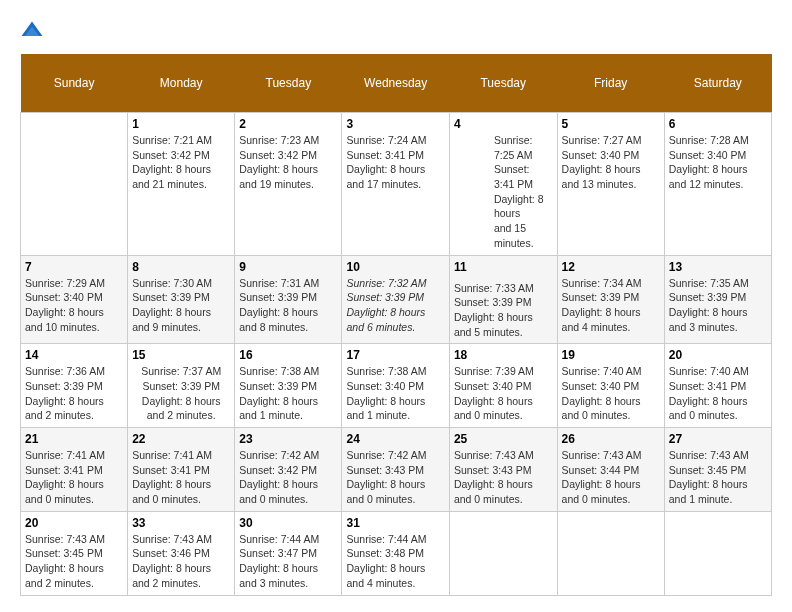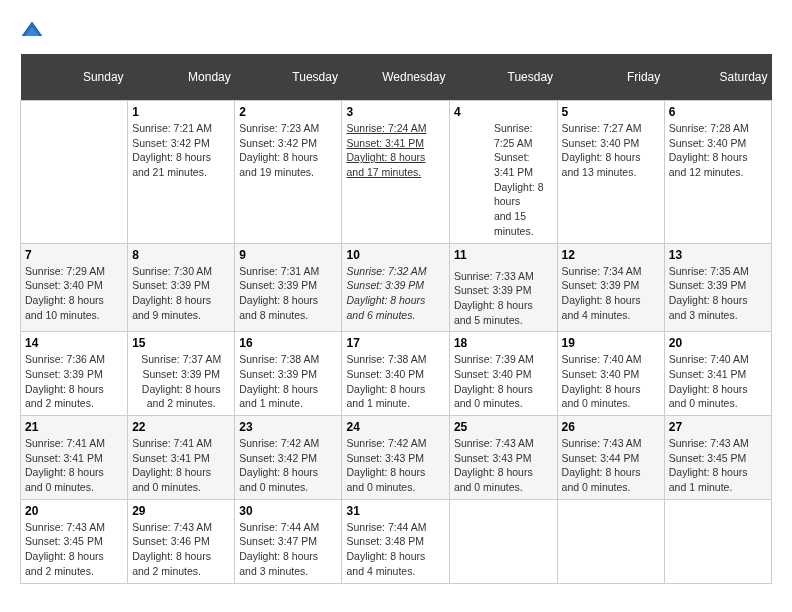--- a/index.html
+++ b/index.html
@@ -51,24 +51,24 @@
     .location {
       font-size: 14px;
       color: #555;
     }
     .calendar {
       width: 100%;
       border-collapse: collapse;
       font-size: 11px;
     }
     .calendar th {
-      background-color: #404040;
+      background-color: #a16207;
       color: white;
-      padding: 16px 4px;
-      text-align: right;
+      padding: 22px 4px;
+      text-align: center;
       font-size: 12px;
       font-weight: normal;
     }
     .calendar td {
       border: 1px solid #ccc;
       vertical-align: top;
       padding: 4px;
       width: 108px;
       min-height: 80px;
     }
@@ -136,21 +136,21 @@
         </td>
         <td>
           <div class="day-number">2</div>
           <div class="day-info" style="white-space: pre-line;">Sunrise: 7:23 AM
 Sunset: 3:42 PM
 Daylight: 8 hours
 and 19 minutes.</div>
         </td>
         <td>
           <div class="day-number">3</div>
-          <div class="day-info" style="white-space: pre-line; text-decoration: underline;">Sunrise: 7:24 AM
+          <div class="day-info" style="white-space: pre-line;">Sunrise: 7:24 AM
 Sunset: 3:41 PM
 Daylight: 8 hours
 and 17 minutes.</div>
         </td>
         <td>
           <div class="day-number">4</div>
           <div class="day-info" style="white-space: pre-line; margin-left: 40px;">Sunrise: 7:25 AM
 Sunset: 3:41 PM
 Daylight: 8 hours
 and 15 minutes.</div>
@@ -325,21 +325,21 @@
       </tr>
       <tr>
         <td>
           <div class="day-number">20</div>
           <div class="day-info" style="white-space: pre-line;">Sunrise: 7:43 AM
 Sunset: 3:45 PM
 Daylight: 8 hours
 and 2 minutes.</div>
         </td>
         <td>
-          <div class="day-number">29</div>
+          <div class="day-number">33</div>
           <div class="day-info" style="white-space: pre-line;">Sunrise: 7:43 AM
 Sunset: 3:46 PM
 Daylight: 8 hours
 and 2 minutes.</div>
         </td>
         <td>
           <div class="day-number">30</div>
           <div class="day-info" style="white-space: pre-line;">Sunrise: 7:44 AM
 Sunset: 3:47 PM
 Daylight: 8 hours

